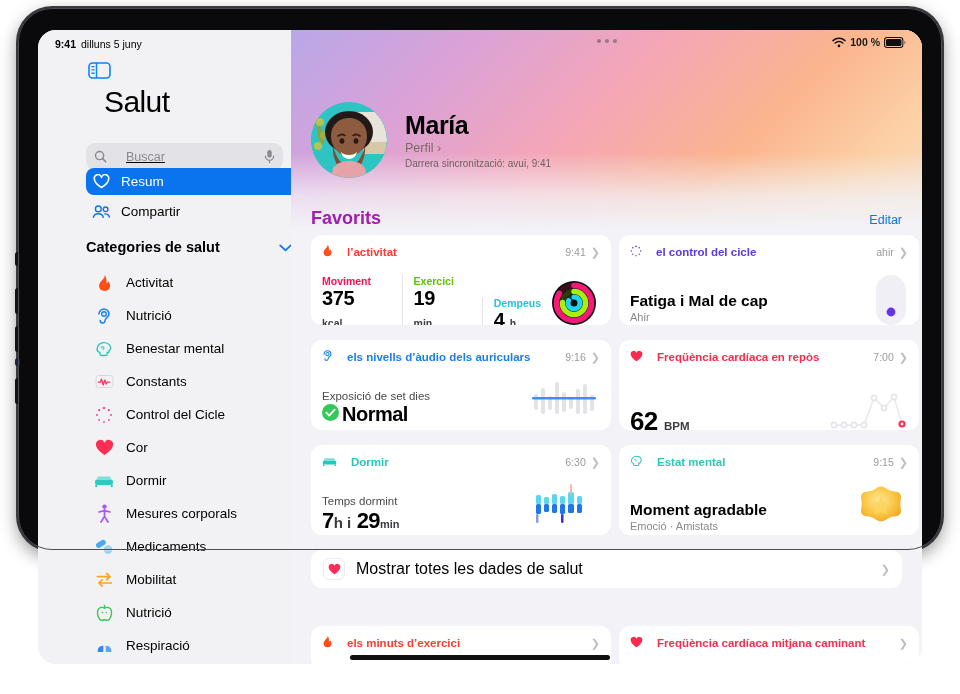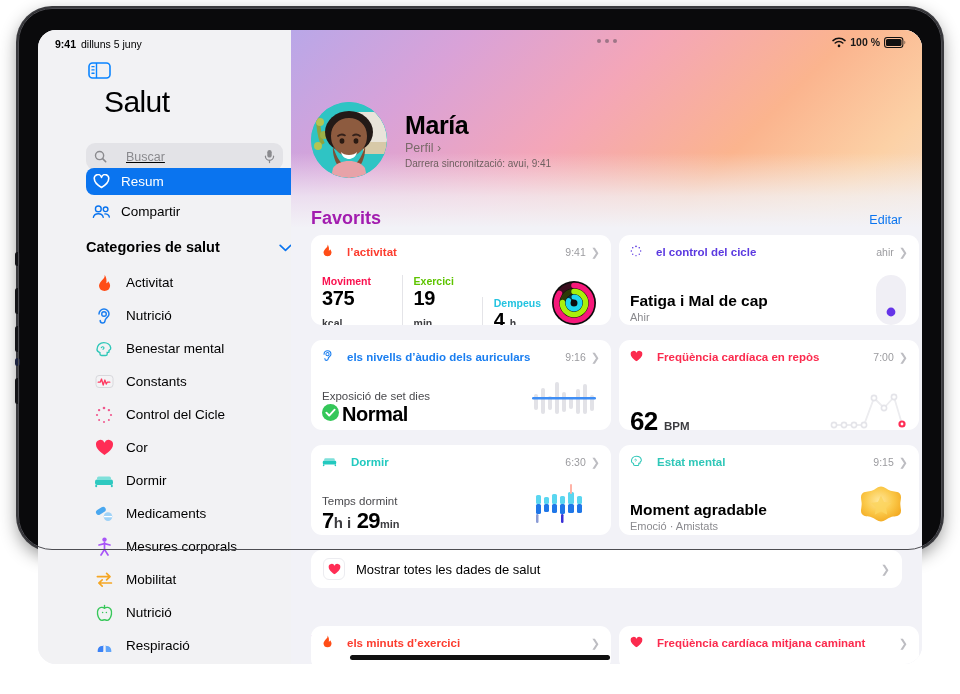--- a/index.html
+++ b/index.html
@@ -148,21 +148,21 @@
 
   .big-title{ font-size:15.5px; font-weight:700; color:#000; }
   .sub-gray{ font-size:11px; color:#8a8a8e; margin-top:1px; }
   .cap-gray{ font-size:11.5px; color:#4a4a4e; }
 
   #show-all{
     position:absolute; left:20px; right:20px; height:38px;
     background:#fff; border-radius:11px;
     display:flex; align-items:center; gap:11px; padding:0 12px;
   }
-  #show-all .lbl{ font-size:13px; color:#000; flex:1; }
+  #show-all .lbl{ font-size:16px; color:#000; flex:1; }
   .sq-icon{
     width:22px; height:22px; border-radius:6px; background:#fff;
     border:1px solid #ececf0; display:flex; align-items:center; justify-content:center;
   }
 
   #home-indicator{
     position:absolute; left:50%; transform:translateX(-50%);
     bottom:4px; width:260px; height:5px; border-radius:3px; background:#111;
   }
   .cut-card{ position:absolute; background:#fff; border-radius:11px; padding:8px 11px; overflow:hidden;}
@@ -316,37 +316,37 @@
               <rect x="3" y="2.6" width="14" height="3.4" rx="1.7" fill="#7fe0da"></rect>
               <rect x="1.2" y="10.8" width="2" height="2.4" rx="1" fill="#2ec9c0"></rect>
               <rect x="16.8" y="10.8" width="2" height="2.4" rx="1" fill="#2ec9c0"></rect>
             </svg>
           </span>
           <span class="cat-label">Dormir</span>
         </div>
 
         <div class="cat-item">
           <span class="cat-ic">
+            <svg width="15" height="19" viewBox="0 0 15 19">
+              <circle cx="7.5" cy="2.6" r="2.2" fill="#a855f7"></circle>
+              <path d="M7.5 5.4v7M7.5 6.6 2 8M7.5 6.6 13 8M7.5 12.4 4 18M7.5 12.4 11 18" fill="none" stroke="#a855f7" stroke-width="1.7" stroke-linecap="round"></path>
+            </svg>
+          </span>
+          <span class="cat-label">Mesures corporals</span>
+        </div>
+
+        <div class="cat-item">
+          <span class="cat-ic">
             <svg width="19" height="17" viewBox="0 0 19 17">
               <rect x="0.6" y="3.2" width="10.5" height="5.4" rx="2.7" transform="rotate(-32 5.8 5.9)" fill="#4aa8f0"></rect>
               <circle cx="13" cy="11.6" r="4.3" fill="#9fd2f7"></circle>
               <path d="M9 11.6h8" stroke="#ffffff" stroke-width="1.3"></path>
             </svg>
           </span>
           <span class="cat-label">Medicaments</span>
-        </div>
-
-        <div class="cat-item">
-          <span class="cat-ic">
-            <svg width="15" height="19" viewBox="0 0 15 19">
-              <circle cx="7.5" cy="2.6" r="2.2" fill="#a855f7"></circle>
-              <path d="M7.5 5.4v7M7.5 6.6 2 8M7.5 6.6 13 8M7.5 12.4 4 18M7.5 12.4 11 18" fill="none" stroke="#a855f7" stroke-width="1.7" stroke-linecap="round"></path>
-            </svg>
-          </span>
-          <span class="cat-label">Mesures corporals</span>
         </div>
 
         <div class="cat-item">
           <span class="cat-ic">
             <svg width="19" height="17" viewBox="0 0 19 17">
               <path d="M2.4 5.6h12.2M11.6 2.4l3.4 3.2-3.4 3.2" fill="none" stroke="#f5a623" stroke-width="1.7" stroke-linecap="round" stroke-linejoin="round"></path>
               <path d="M16.4 12h-12.2M7.2 8.8 3.8 12l3.4 3.2" fill="none" stroke="#f5a623" stroke-width="1.7" stroke-linecap="round" stroke-linejoin="round"></path>
             </svg>
           </span>
           <span class="cat-label">Mobilitat</span>

